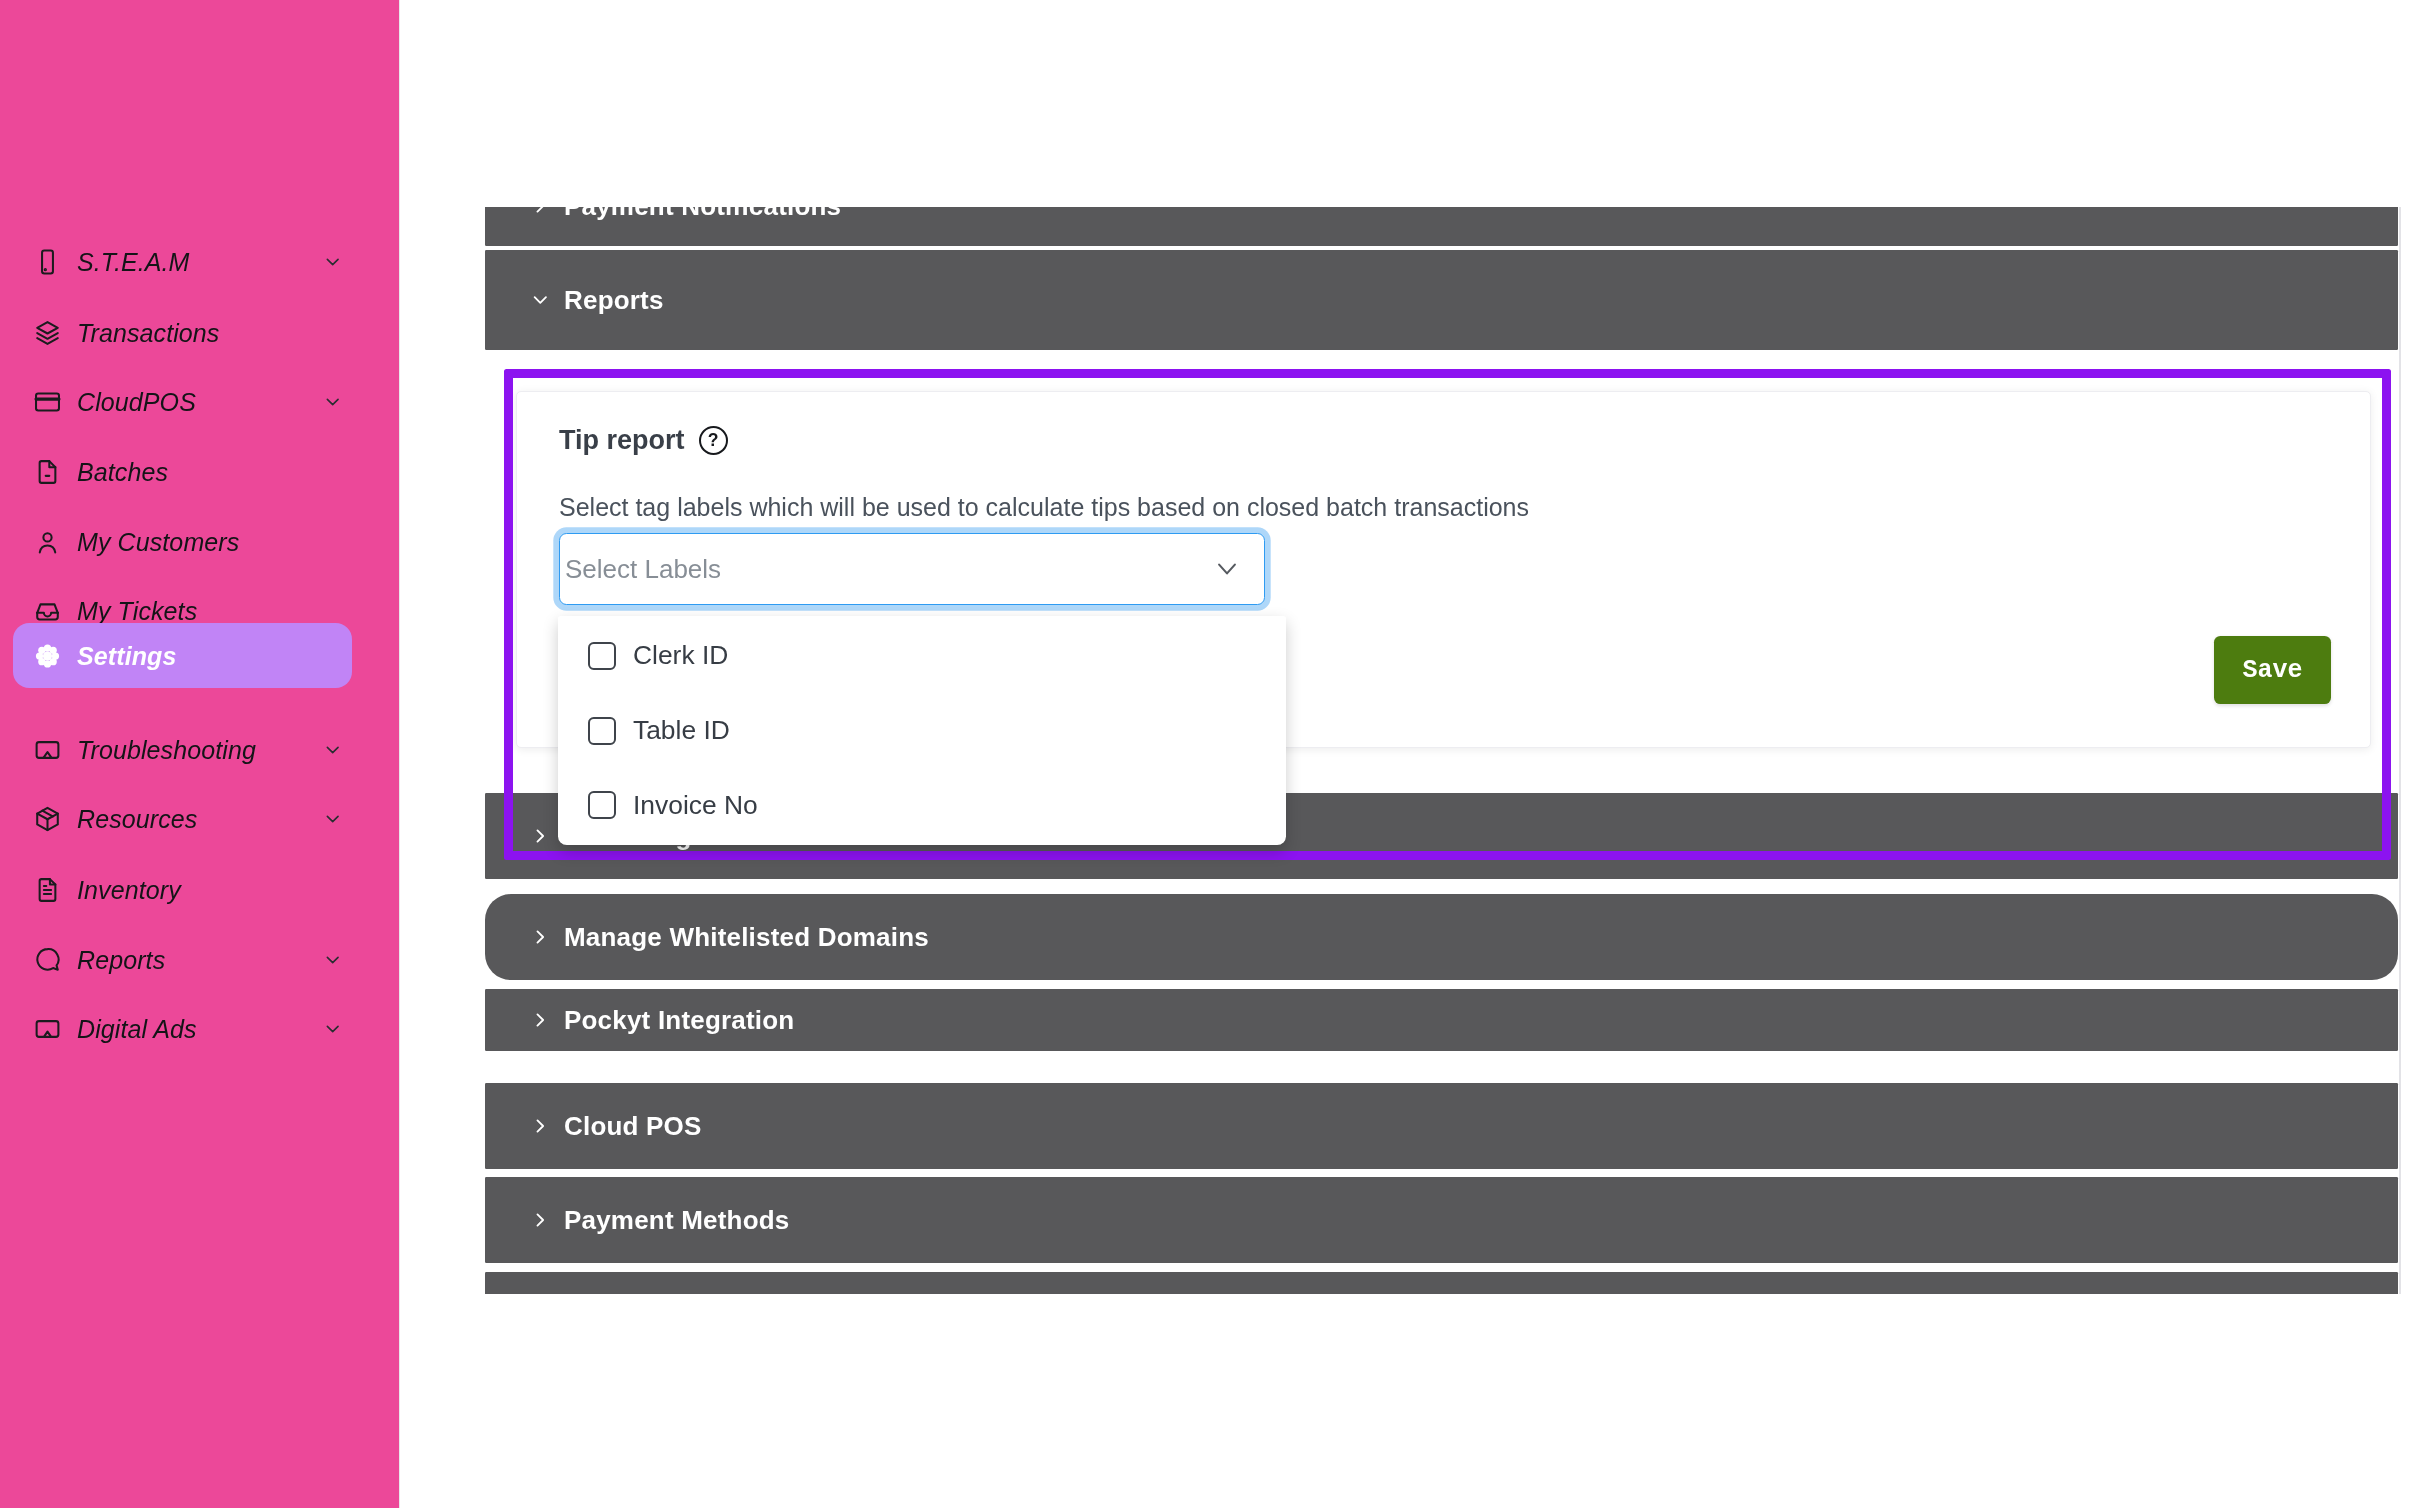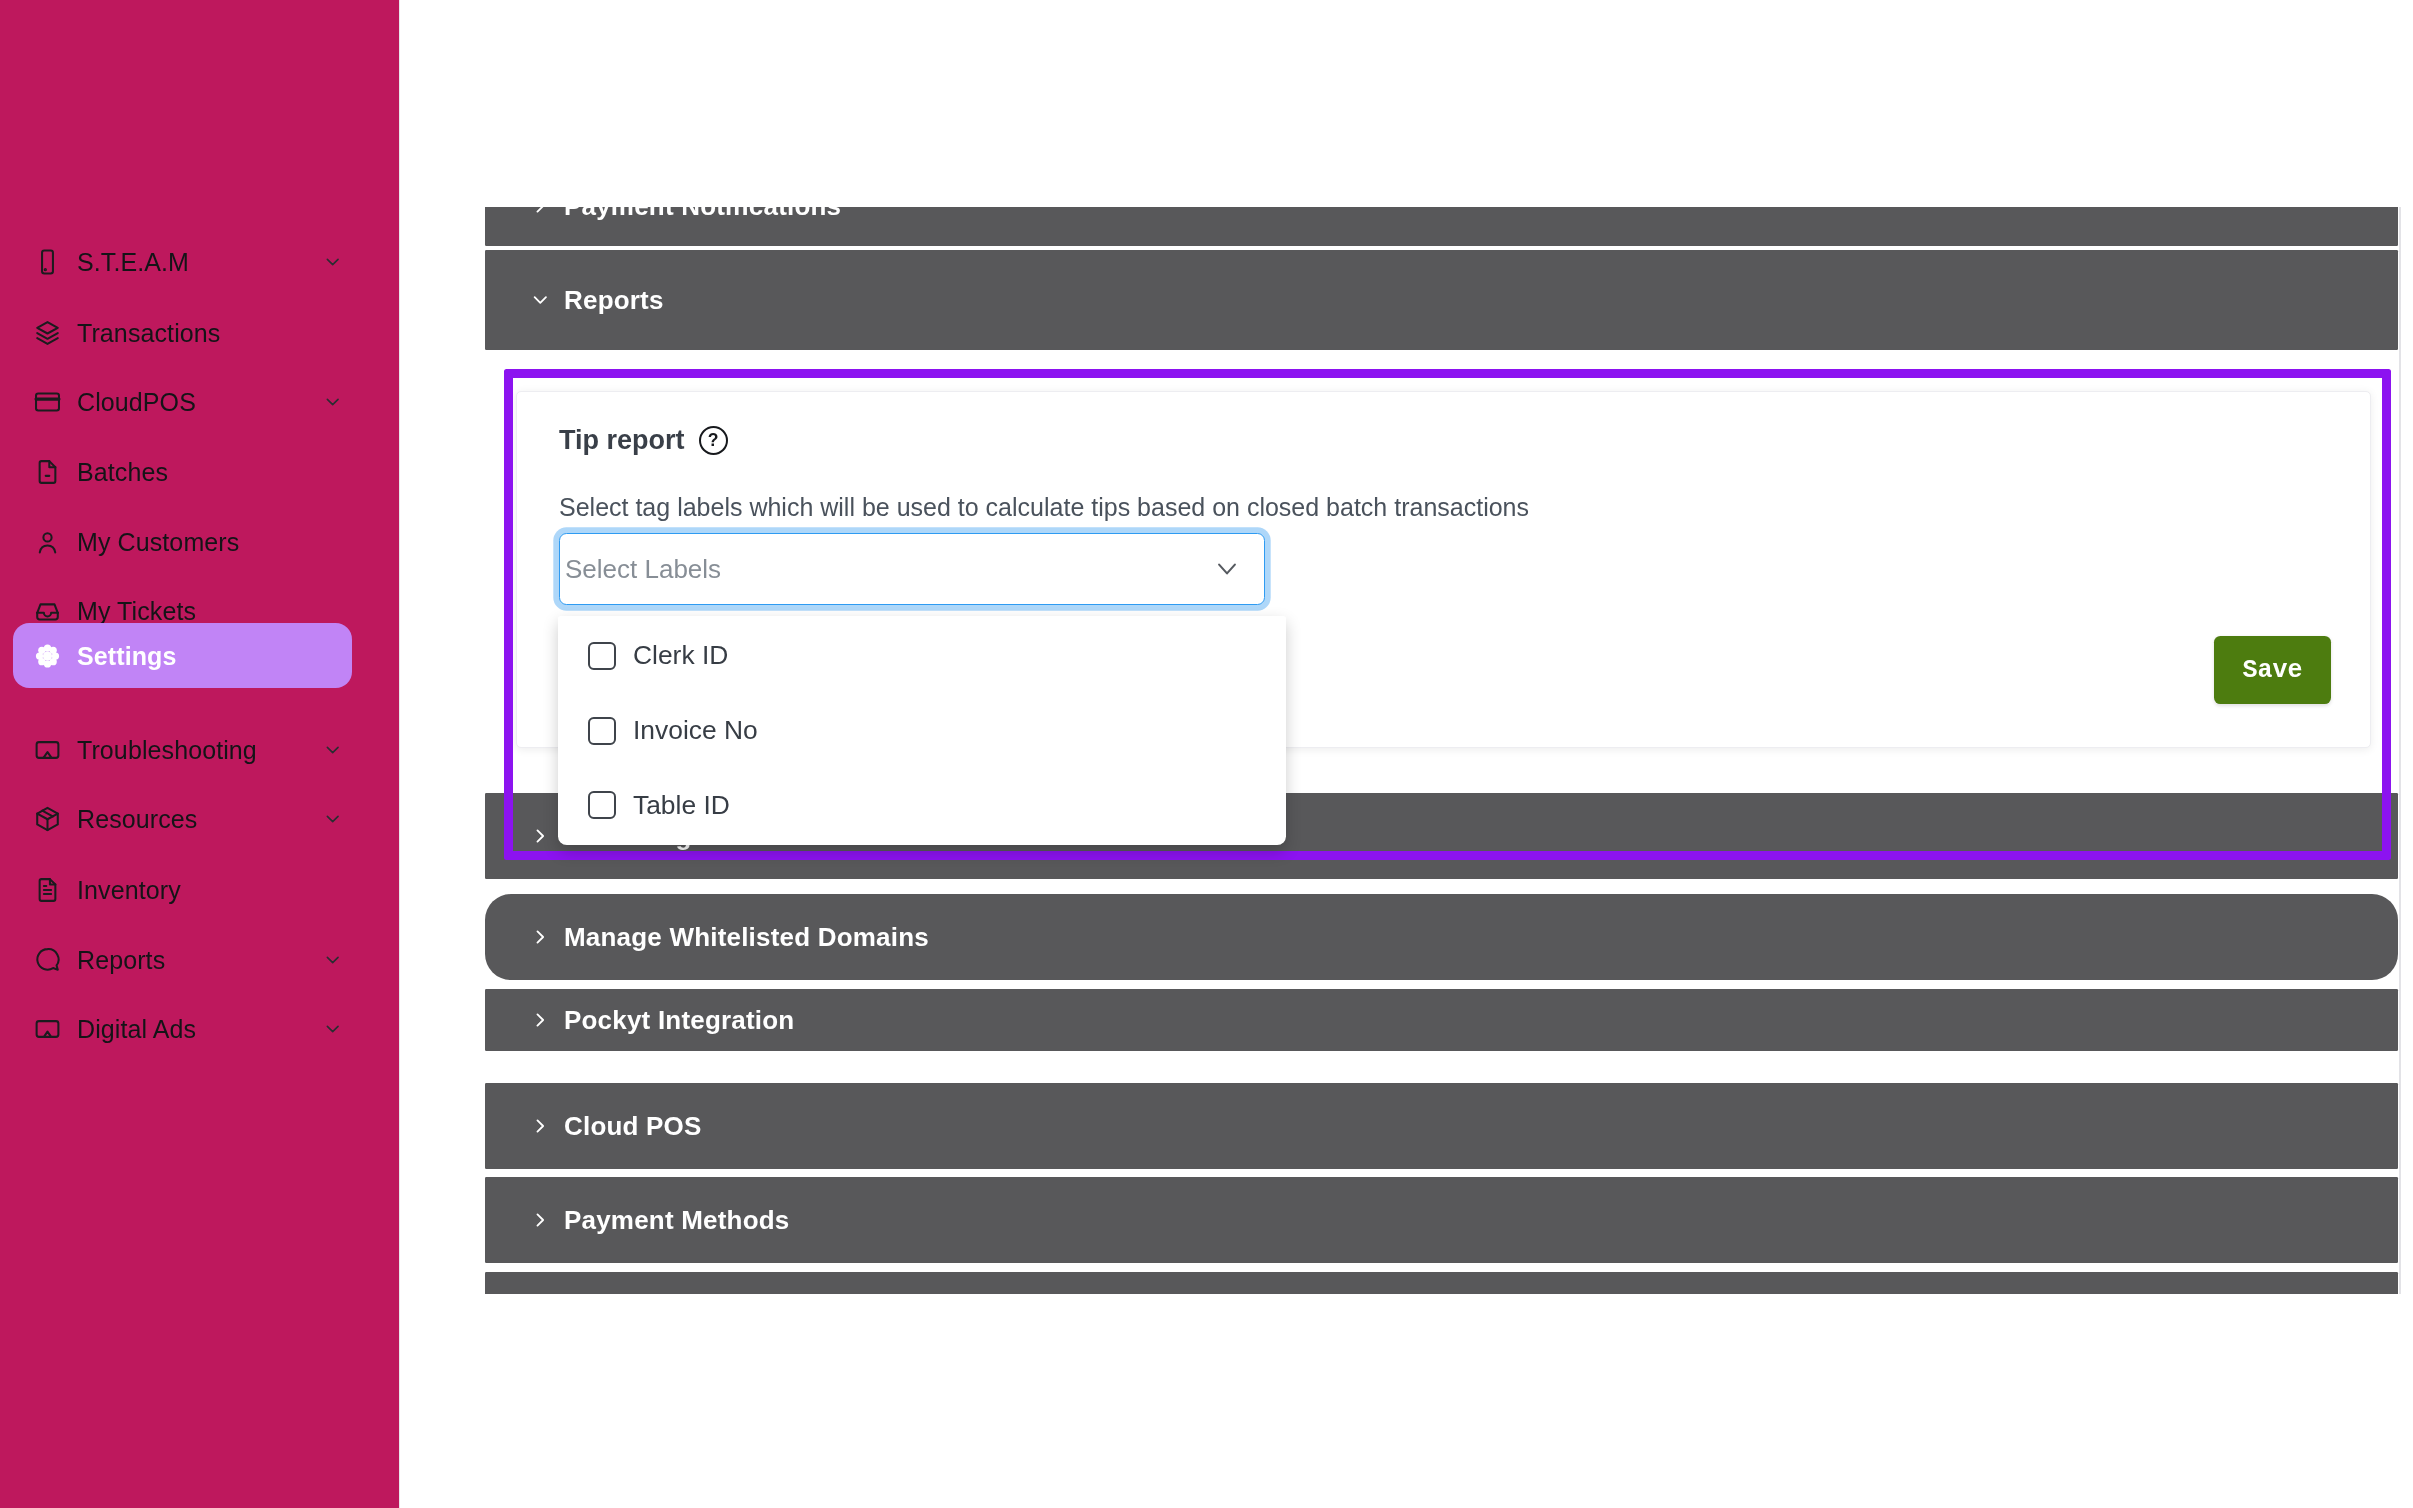--- a/index.html
+++ b/index.html
@@ -5,21 +5,21 @@
   html,body{margin:0;padding:0;}
   body{
     width:2413px;height:1508px;position:relative;overflow:hidden;
     background:#ffffff;
     font-family:"Liberation Sans", sans-serif;
     -webkit-font-smoothing:antialiased;
   }
   
   .sidebar{
     position:absolute;left:0;top:0;width:400px;height:1508px;
-    background:#be185d;border-right:1.9px solid #e7e7ea;box-sizing:border-box;
+    background:#ec4899;border-right:1.9px solid #e7e7ea;box-sizing:border-box;font-style:italic;
   }
   .nav-row{position:absolute;left:0;width:400px;height:69px;cursor:pointer;}
   .nav-pill{
     position:absolute;left:12.6px;top:1.9px;width:339px;height:65px;
     border-radius:16.3px;background:#c184f6;
   }
   .nav-icon{
     position:absolute;left:33px;top:50%;transform:translateY(-50%);
     width:29px;height:29px;color:#1b1b1e;
   }
@@ -359,25 +359,25 @@
     <button class="save-btn">Save</button>
   </section>
 
   <div class="menu" id="label-menu">
       <div class="menu-item">
         <span class="checkbox"></span>
         <span class="menu-label">Clerk ID</span>
       </div>
       <div class="menu-item">
         <span class="checkbox"></span>
-        <span class="menu-label">Invoice No</span>
+        <span class="menu-label">Table ID</span>
       </div>
       <div class="menu-item">
         <span class="checkbox"></span>
-        <span class="menu-label">Table ID</span>
+        <span class="menu-label">Invoice No</span>
       </div>
     </div>
 
   <div class="purple-box"></div>
 
   <div class="panel-edge"></div>
 </main>
 
 
 </body></html>

